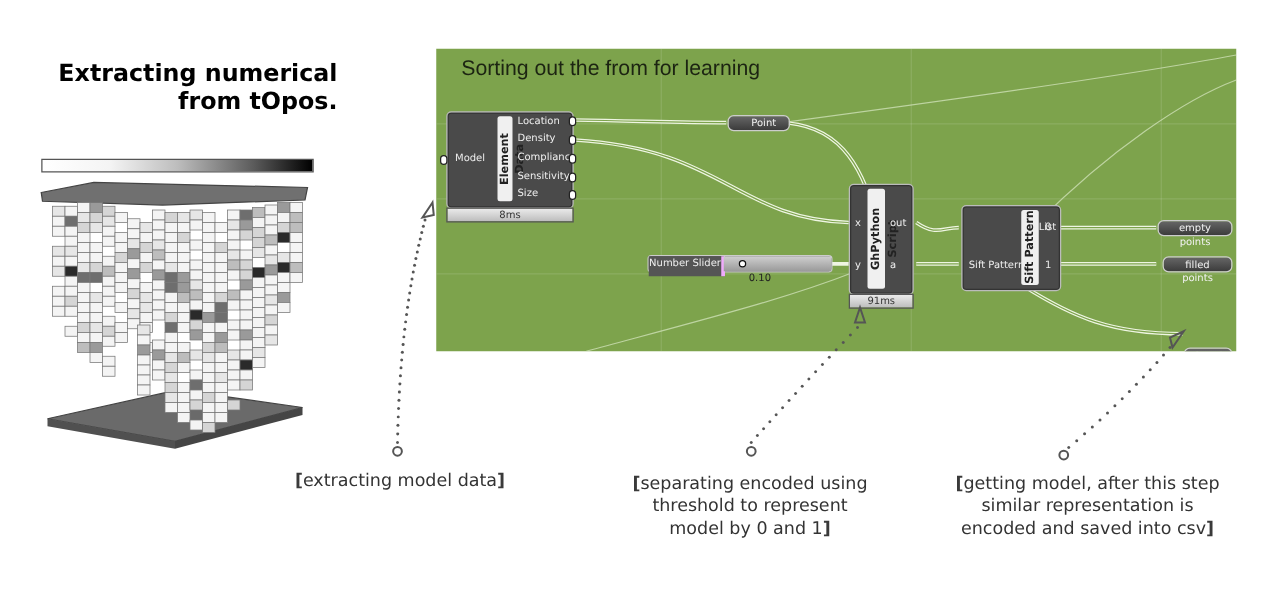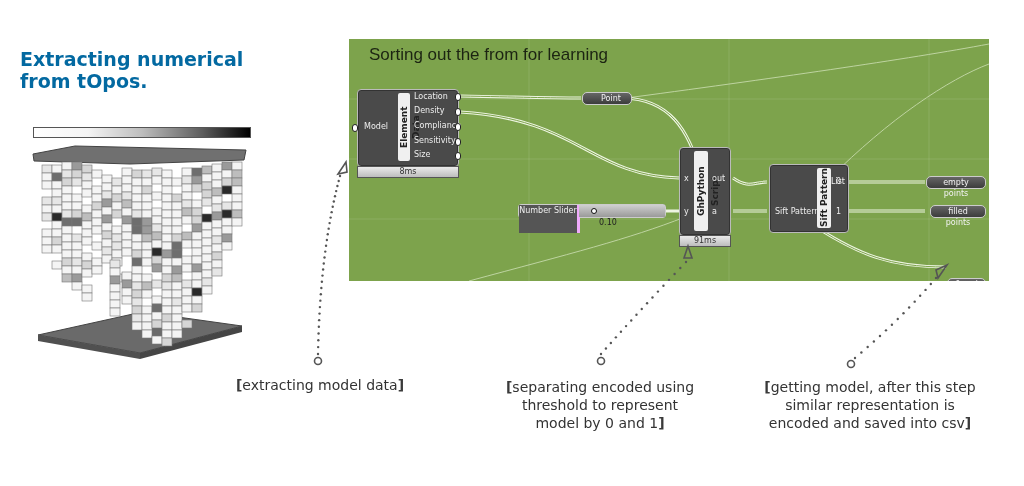--- a/index.html
+++ b/index.html
@@ -1,20 +1,20 @@
 <!DOCTYPE html>
 <html><head>
 <meta charset="utf-8">
 <style>
   html, body { margin:0; padding:0; }
   body { width:1024px; height:486px; background:#ffffff; position:relative; overflow:hidden;
          font-family:"DejaVu Sans", sans-serif; color:#3d3d3d; }
   .abs { position:absolute; }
-  #left-title { left:20px; top:48px; width:250px; text-align:left; font-weight:bold;
-                font-size:19px; line-height:22px; color:#0369a1; }
+  #left-title { left:20px; top:48px; width:250px; text-align:right; font-weight:bold;
+                font-size:19px; line-height:22px; color:#000000; }
   #gradient-bar { left:33px; top:127px; width:216px; height:9px; border:1px solid #555;
                   background:linear-gradient(to right,#ffffff 0%,#f4f4f4 25%,#bdbdbd 50%,#5c5c5c 78%,#000 100%); }
   #voxel-model { left:30px; top:140px; width:225px; height:220px; }
   #canvas { left:349px; top:39px; width:640px; height:242px; background:#7da34c; overflow:hidden; }
   #canvas-title { left:20px; top:6px; font-family:"Liberation Sans", sans-serif; font-size:17px; color:#1c2412; }
   .gh-comp { position:absolute; background:#4a4a4a; border:1px solid #bbb; border-radius:4px;
              box-shadow:0 0 0 1px #333 inset; }
   .gh-label-v { position:absolute; background:#f0f0f0; color:#222; font-weight:bold; font-size:9px;
                 writing-mode:vertical-rl; transform:rotate(180deg); text-align:center; border-radius:2px;
                 font-family:"DejaVu Sans", sans-serif; }
@@ -399,21 +399,21 @@
   <div class="grip" style="left:3px;top:85px;"></div>
   <div class="grip" style="left:106px;top:54px;"></div>
   <div class="grip" style="left:106px;top:69px;"></div>
   <div class="grip" style="left:106px;top:84px;"></div>
   <div class="grip" style="left:106px;top:99px;"></div>
   <div class="grip" style="left:106px;top:113px;"></div>
 
   <div class="gh-param" style="left:233px;top:53px;width:32px;padding-left:12px;">Point</div>
 
   <div class="slider" style="left:169px;top:165px;width:146px;">
-    <span style="position:absolute;left:0;top:0;width:58px;height:28px;background:#555;color:#eee;font-size:8px;line-height:12px;text-align:center;border-right:3px solid #f0abfc;">Number Slider</span>
+    <span style="position:absolute;left:0;top:0;width:58px;height:16px;background:#555;color:#eee;font-size:8px;line-height:12px;text-align:center;border-right:3px solid #f0abfc;">Number Slider</span>
     <span style="position:absolute;left:60px;top:0;right:0;height:12px;background:linear-gradient(#cfcfcf,#9a9a9a);"></span>
     <span style="position:absolute;left:72px;top:3px;width:4px;height:4px;border:1px solid #111;border-radius:50%;background:#fff;"></span>
     <span style="position:absolute;left:80px;top:12px;font-size:8px;line-height:12px;color:#222;">0.10</span>
   </div>
 
   <div class="gh-comp" style="left:330px;top:108px;width:50px;height:87px;">
     <span class="gh-port" style="left:4px;top:26px;">x</span>
     <span class="gh-port" style="left:4px;top:59px;">y</span>
     <div class="gh-label-v" style="left:14px;top:3px;width:14px;height:80px;line-height:14px;">GhPython Script</div>
     <span class="gh-port" style="left:32px;top:26px;">out</span>

